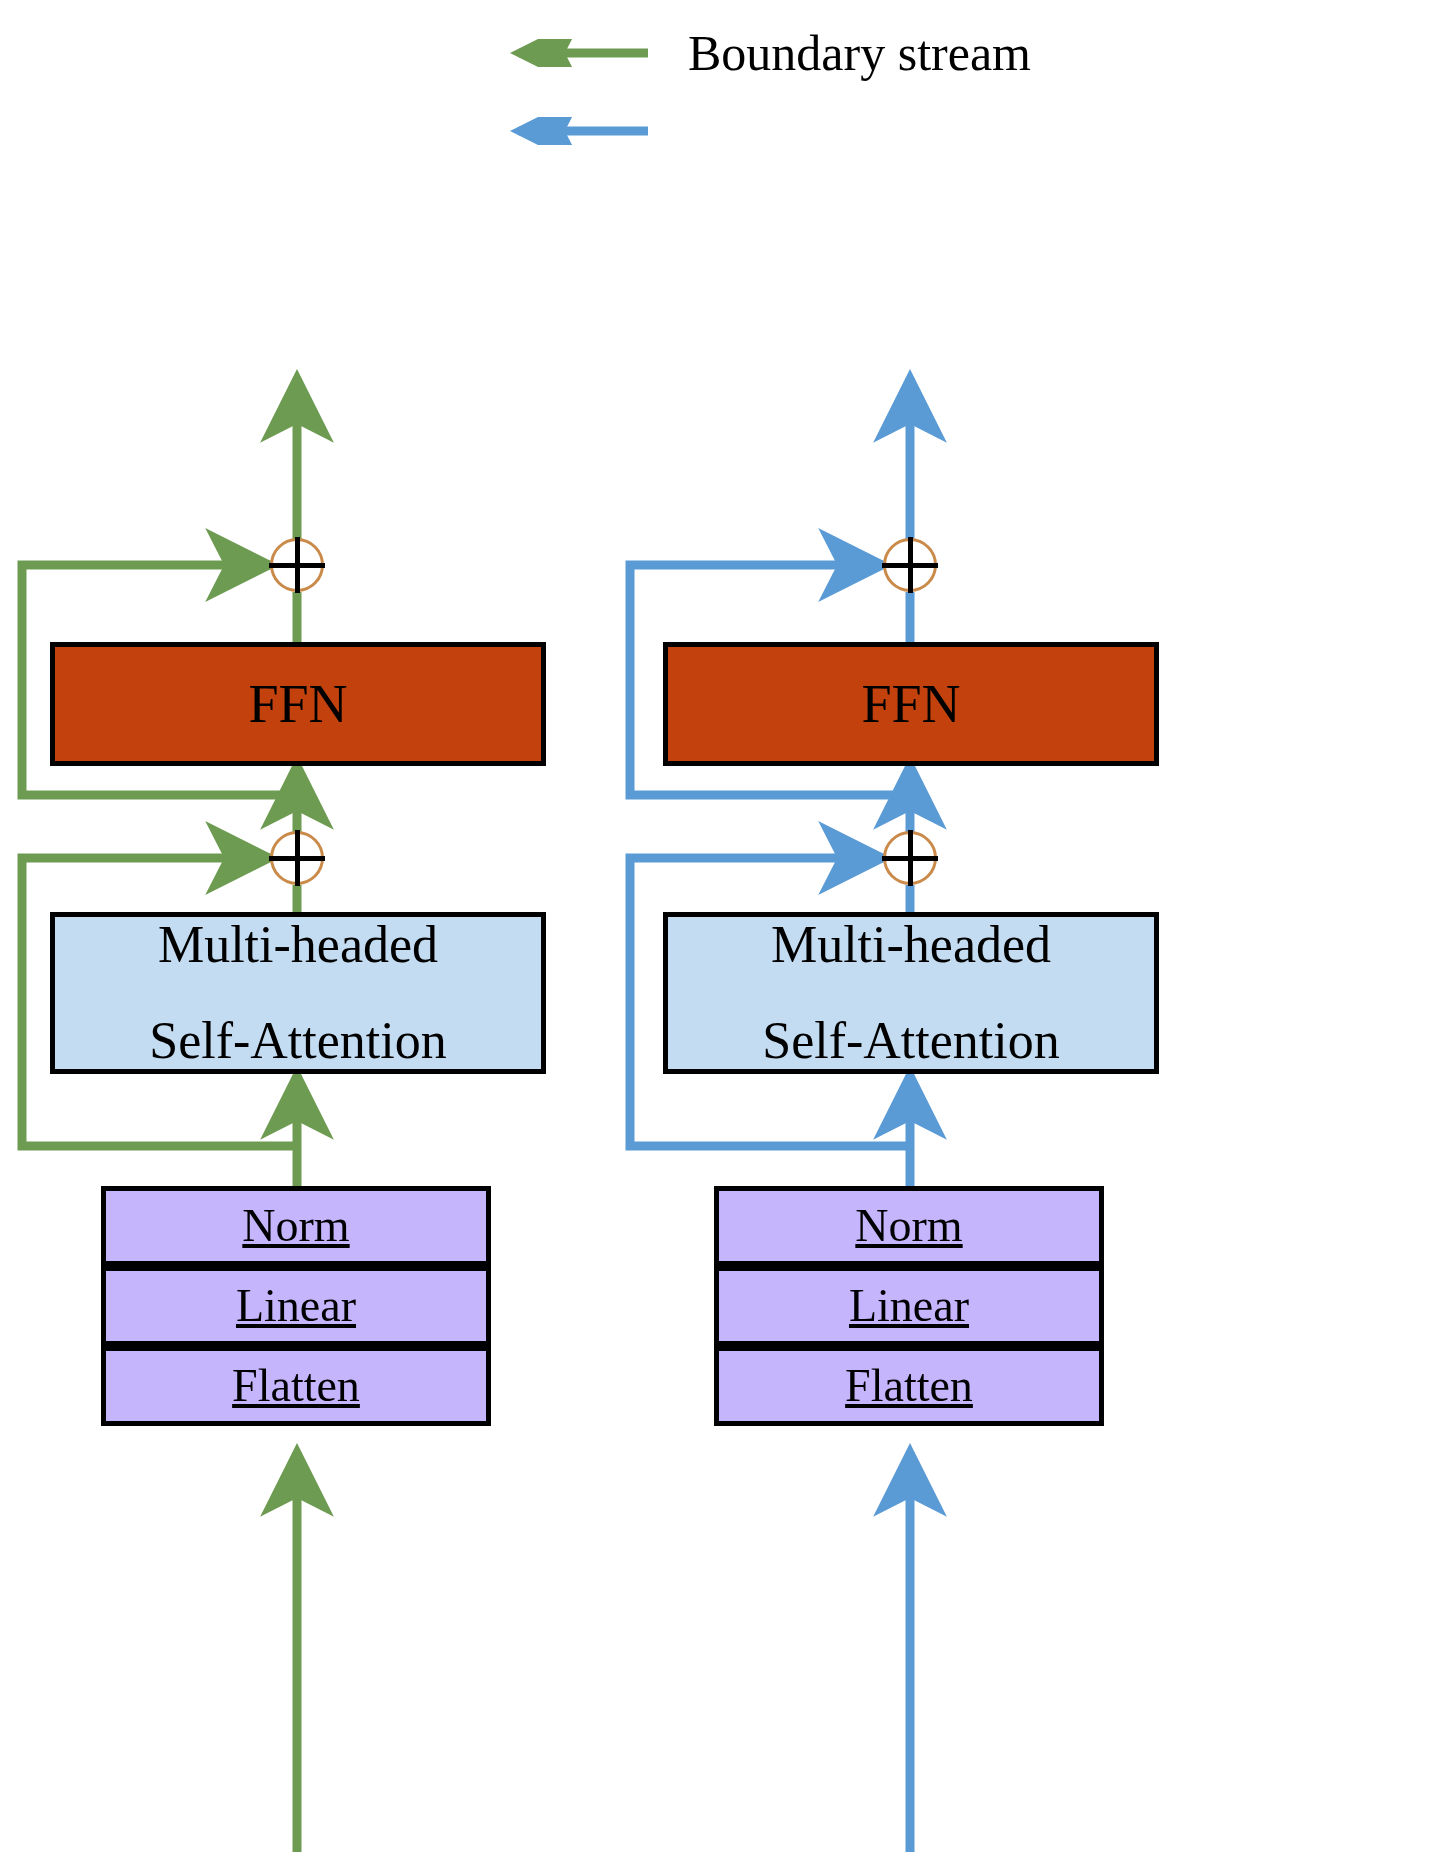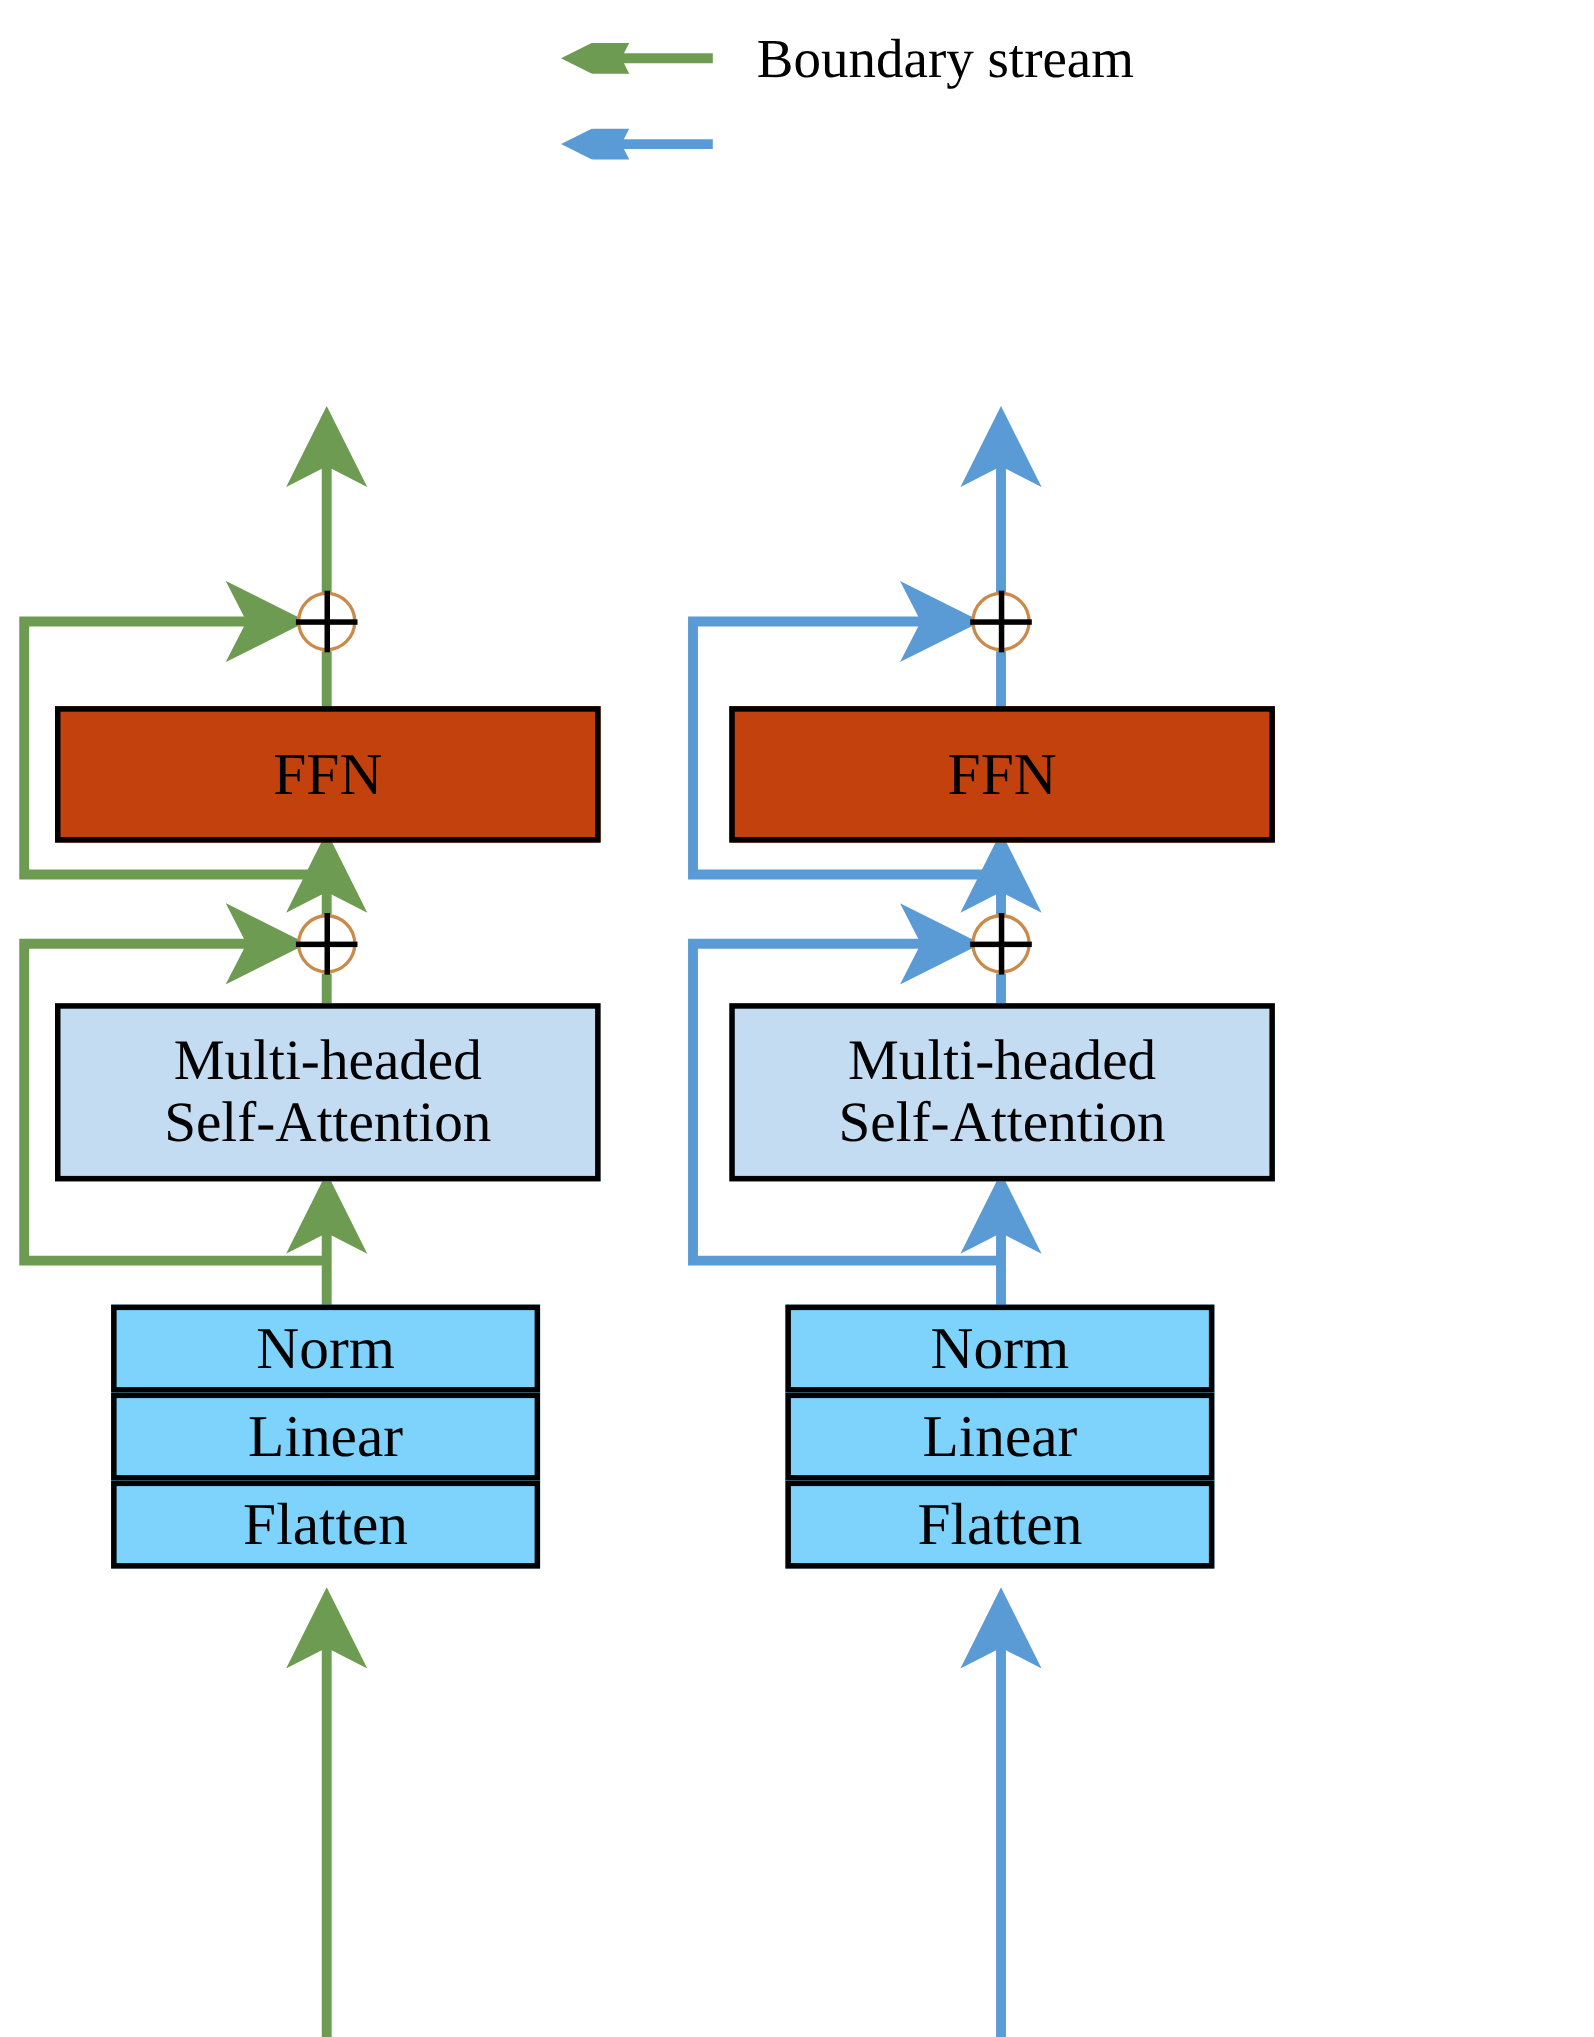--- a/index.html
+++ b/index.html
@@ -19,22 +19,22 @@
   .legend-label{font-size:50px;line-height:1;white-space:nowrap;margin-left:38px;}
 
   
   .block{
     position:absolute;box-sizing:border-box;
     border:5px solid #000;
     display:flex;align-items:center;justify-content:center;
     text-align:center;line-height:1.08;
   }
   .block-ffn{background:#c2410c;font-size:54px;}
-  .block-mhsa{background:#C4DCF1;font-size:52px;}
-  .block-stack{background:#7dd3fc;font-size:54px;}
+  .block-mhsa{background:#C4DCF1;font-size:52px;justify-content:space-between;}
+  .block-stack{background:#c4b5fd;font-size:46px;text-decoration:underline;}
   .block .lbl{display:block;}
 
   
   .plus{
     position:absolute;width:54px;height:54px;box-sizing:border-box;
     border-radius:50%;
     background:#ffffff;
     border:3px solid #c98a4a;
   }
   .plus::before,.plus::after{

